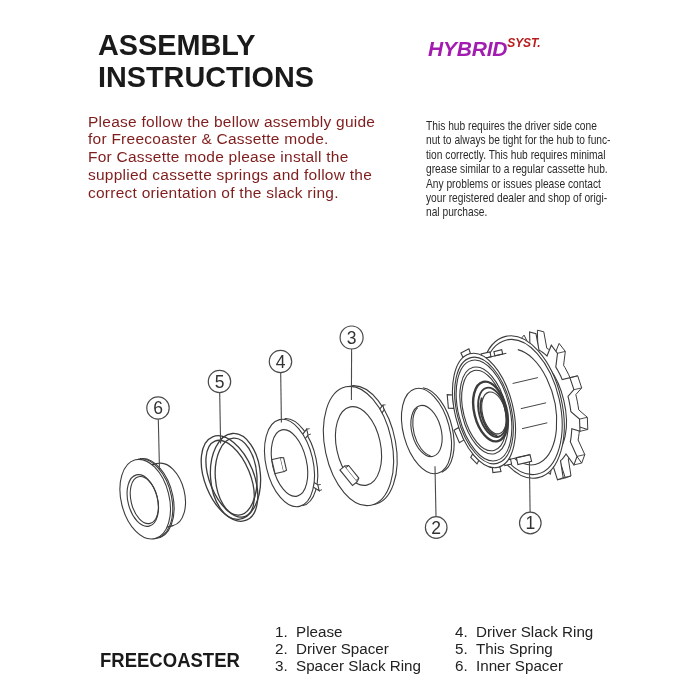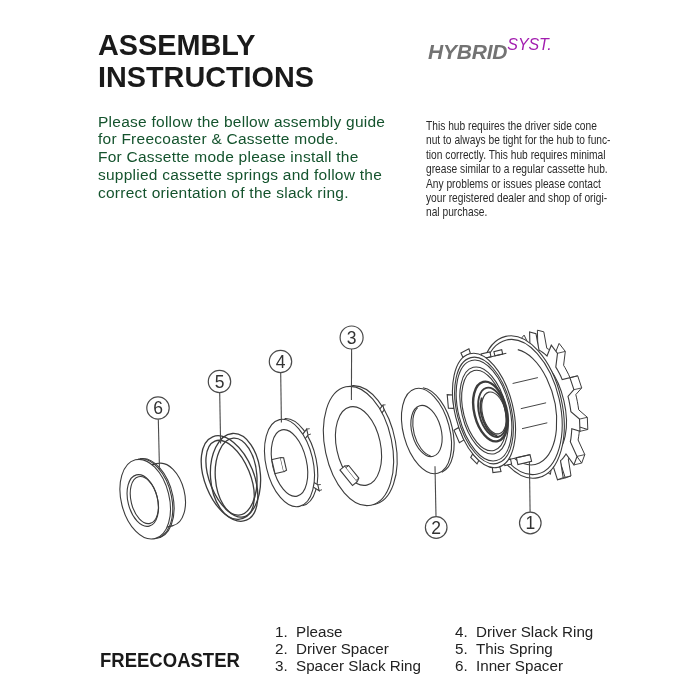--- a/index.html
+++ b/index.html
@@ -6,33 +6,33 @@
   html, body { width: 700px; height: 700px; background: #ffffff; overflow: hidden; }
   body { font-family: "Liberation Sans", sans-serif; color: #1b1b1b; position: relative; }
   .abs { position: absolute; }
   .page-title {
     left: 98px; top: 28.5px;
     font-size: 30px; line-height: 32.5px; font-weight: 600;
     letter-spacing: 0px; white-space: pre-line; color: #1a1a1a;
     transform: scaleX(0.96); transform-origin: left top;
   }
   .intro {
-    left: 98px; top: 112.5px;
+    left: 88px; top: 112.5px;
     font-size: 15.5px; line-height: 17.9px; font-weight: 400;
-    white-space: pre; color: #14532d;
+    white-space: pre; color: #7f1d1d;
     letter-spacing: 0.25px;
   }
   .logo { left: 428px; top: 36px; white-space: nowrap; }
   .logo .brand {
     font-size: 21px; font-weight: 700; font-style: italic;
-    letter-spacing: -0.2px; color: #737373;
+    letter-spacing: -0.2px; color: #a21caf;
   }
   .logo .suffix {
-    font-size: 16px; font-weight: 400; font-style: italic;
-    letter-spacing: -0.1px; color: #a21caf;
+    font-size: 12px; font-weight: 700; font-style: italic;
+    letter-spacing: -0.1px; color: #b91c1c;
     vertical-align: 9px;
   }
   .note {
     left: 426px; top: 119px;
     font-size: 12.7px; line-height: 14.4px; font-weight: 400;
     letter-spacing: 0px;
     white-space: pre; color: #2a2a2a;
     transform: scaleX(0.805); transform-origin: left top;
   }
   .mode-label {

